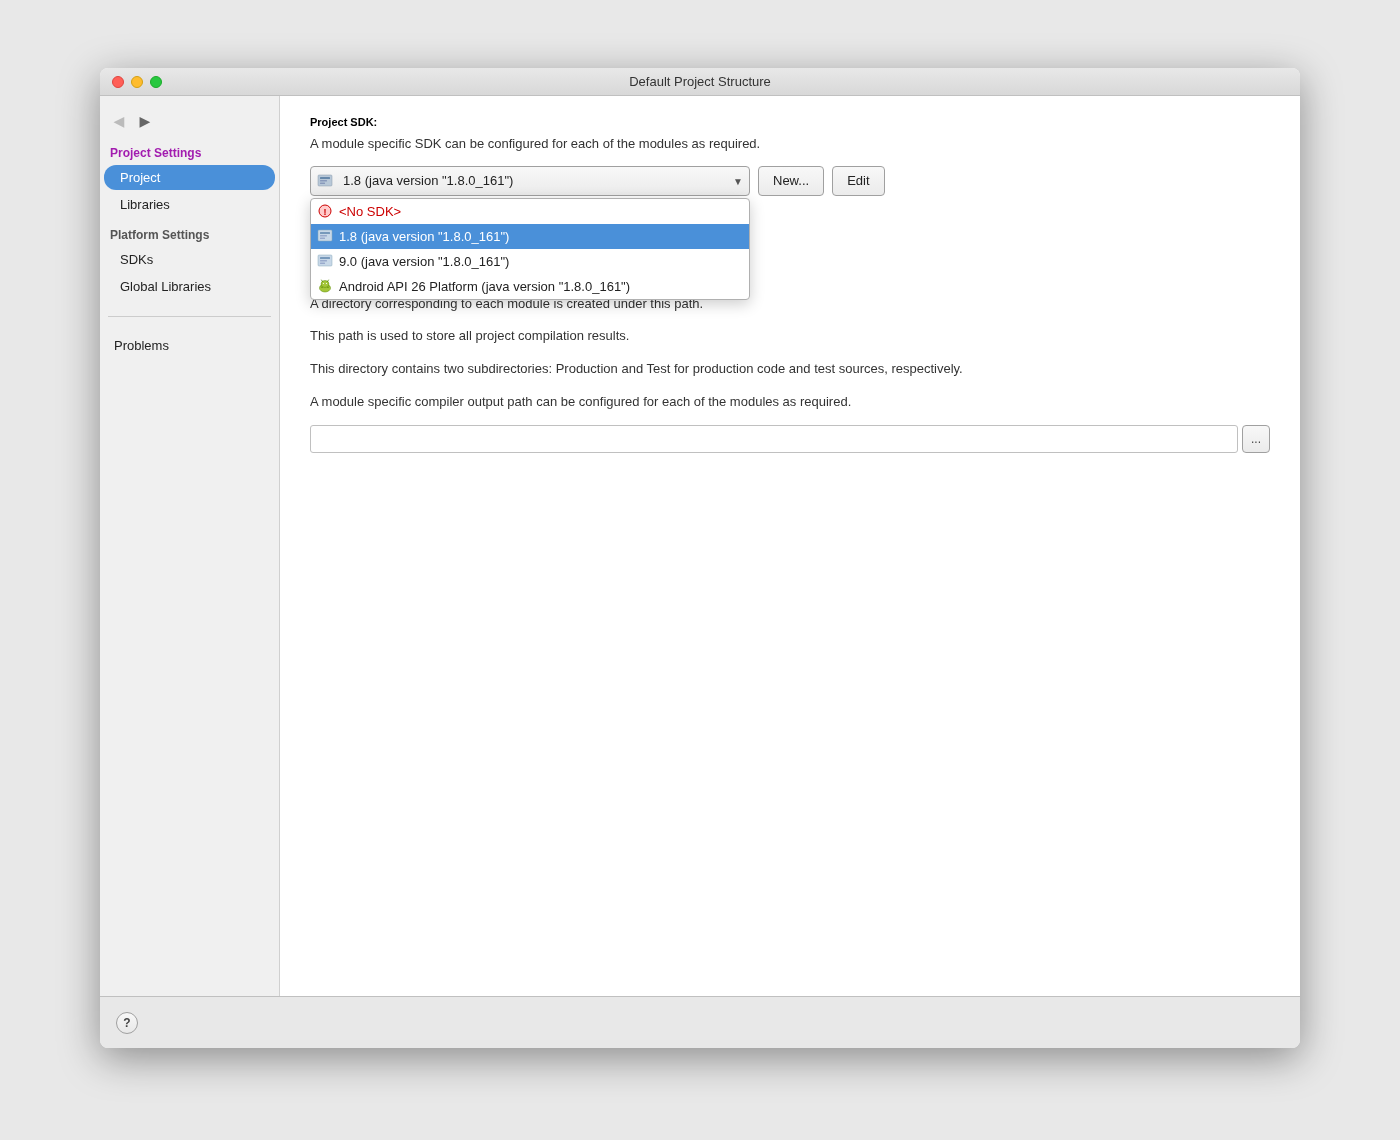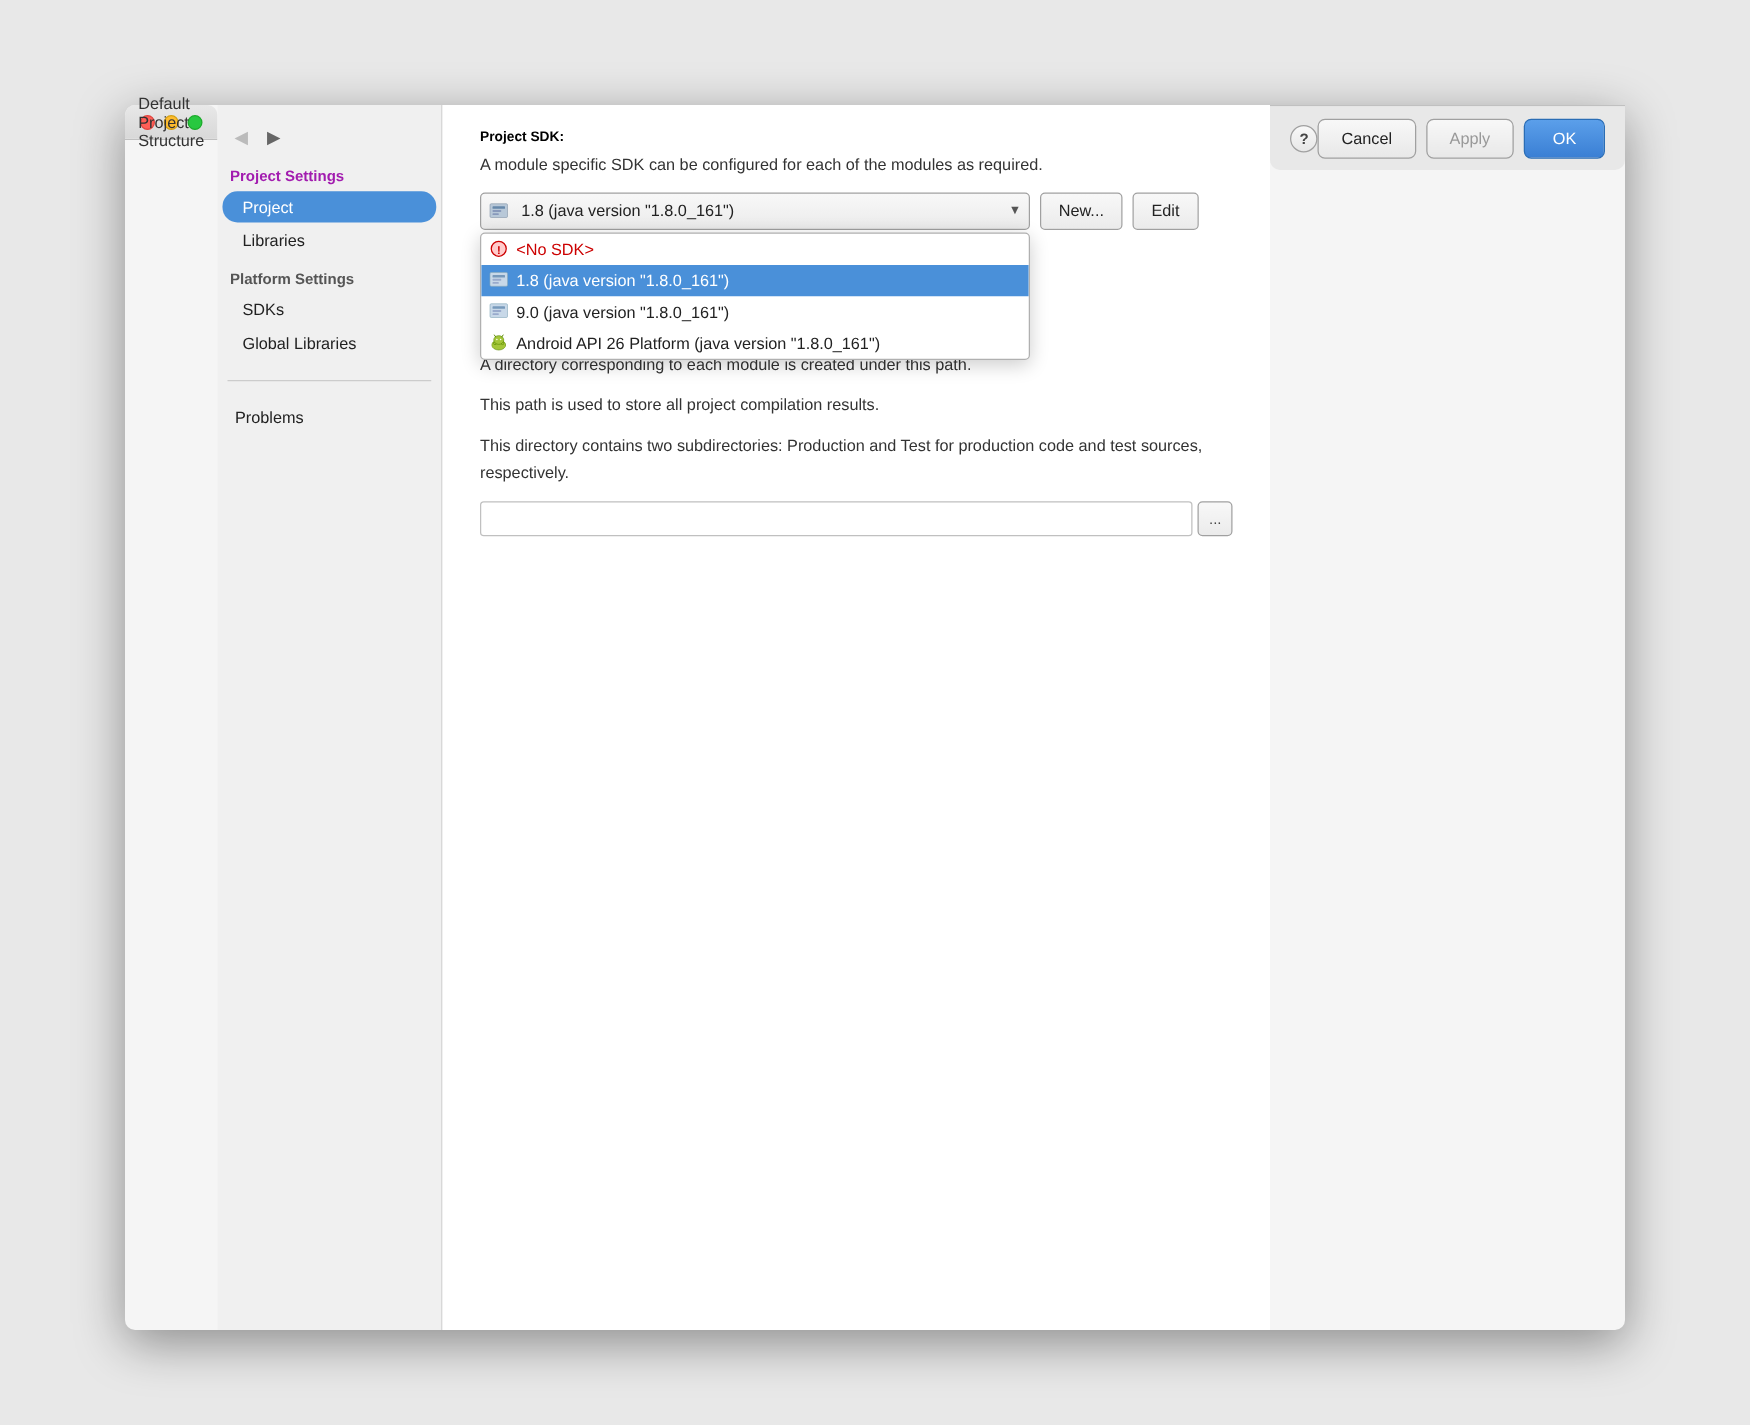--- a/index.html
+++ b/index.html
@@ -12,24 +12,24 @@
       overflow: hidden;
     }
 
     .window {
       width: 1200px;
       height: 980px;
       background: #f5f5f5;
       border-radius: 8px;
       box-shadow: 0 10px 40px rgba(0,0,0,0.4);
       display: flex;
-      flex-direction: row;
+      flex-direction: column;
       position: absolute;
       left: 100px;
-      top: 84px;
+      top: 68px;
     }
 
     
     .titlebar {
       height: 28px;
       background: linear-gradient(to bottom, #e8e8e8, #d8d8d8);
       border-radius: 8px 8px 0 0;
       display: flex;
       align-items: center;
       padding: 0 12px;
@@ -519,31 +519,27 @@
             <span style="position: absolute; right: 6px; font-size: 10px; color: #555;">▼</span>
           </div>
         </div>
       </div>
 
       <div class="compiler-section">
         <div class="section-title">Project compiler output:</div>
         <div class="compiler-description">A directory corresponding to each module is created under this path.</div>
         <div class="compiler-description">This path is used to store all project compilation results.</div>
         <div class="compiler-description">This directory contains two subdirectories: Production and Test for production code and test sources, respectively.</div>
+        <div class="compiler-description">A module specific compiler output path can be configured for each of the modules as required.</div>
 
         <div class="path-row">
           <input type="text" class="path-input" value="" style="">
           <button class="btn-browse">...</button>
         </div>
       </div>
 
     </div>
   </div>
 
   <div class="bottom-bar">
     <button class="help-btn">?</button>
-    <div class="bottom-buttons">
-      <button class="btn-cancel">Cancel</button>
-      <button class="btn-apply">Apply</button>
-      <button class="btn-ok">OK</button>
-    </div>
   </div>
 </div>
 
 </body></html>

